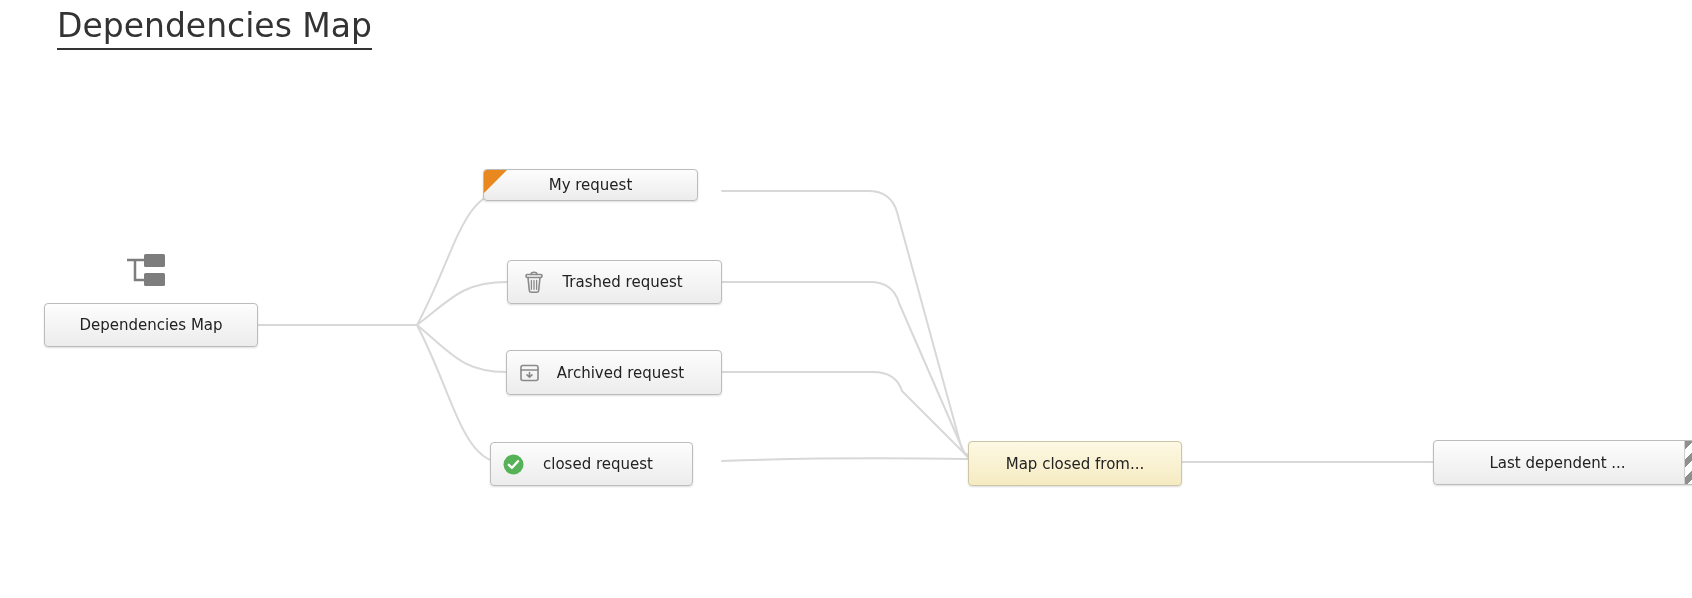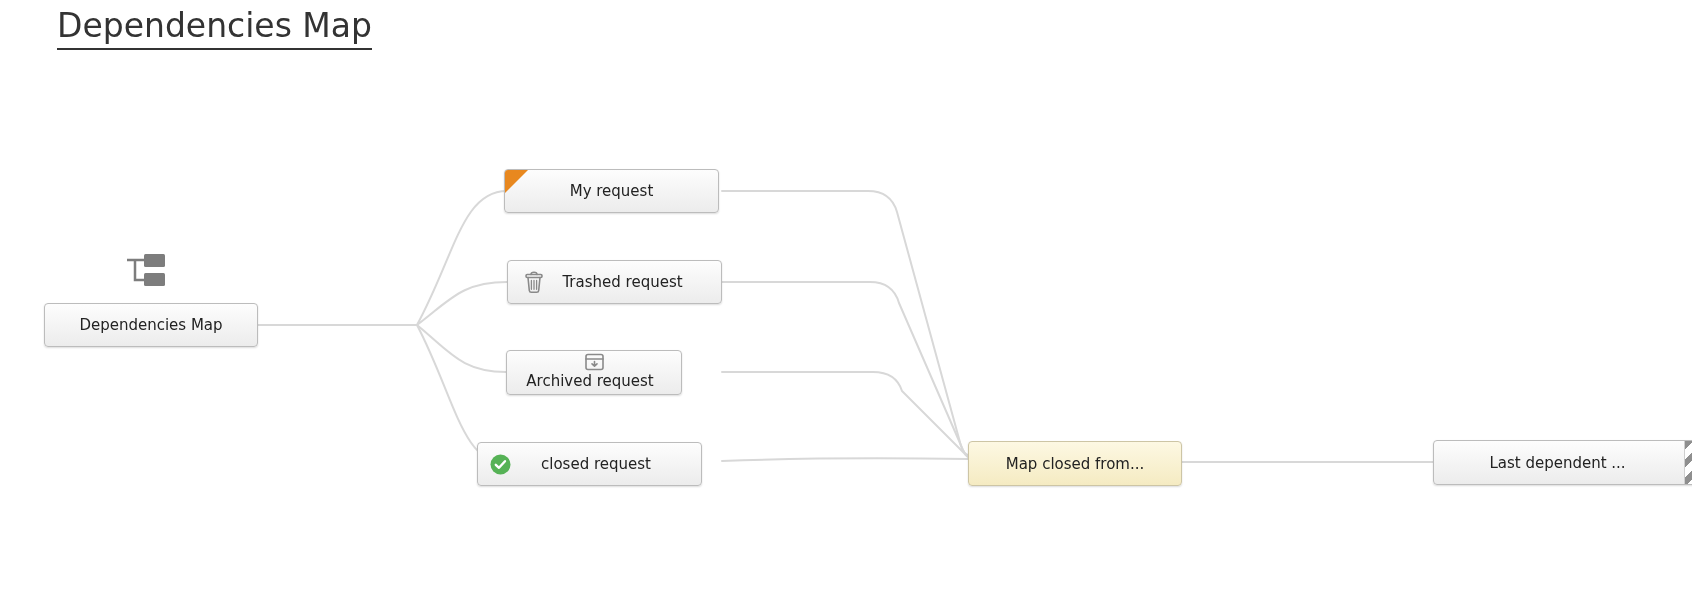--- a/index.html
+++ b/index.html
@@ -67,24 +67,24 @@
     width: 19px;
     background: repeating-linear-gradient(135deg, #8f8f8f 0px, #8f8f8f 6px, #ffffff 6px, #ffffff 13px);
     border-left: 1px solid #cfcfcf;
   }
   .tree-icon-wrap {
     position: absolute;
     left: 124px; top: 251px;
     width: 44px; height: 38px;
   }
   #node-root        { left: 44px;   top: 303px; width: 214px; height: 44px; }
-  #node-my          { left: 504px;  top: 169px; width: 215px; height: 44px; }
+  #node-my          { left: 483px;  top: 169px; width: 215px; height: 32px; }
   #node-trashed     { left: 507px;  top: 260px; width: 215px; height: 44px; padding-left: 16px; }
-  #node-archived    { left: 506px;  top: 350px; width: 176px; height: 45px; flex-direction: column; }
-  #node-closed      { left: 477px;  top: 442px; width: 225px; height: 44px; }
+  #node-archived    { left: 506px;  top: 350px; width: 216px; height: 45px; }
+  #node-closed      { left: 490px;  top: 442px; width: 203px; height: 44px; }
   #node-map-opened  { left: 968px;  top: 441px; width: 214px; height: 45px; }
   #node-last-dep    { left: 1433px; top: 440px; width: 271px; height: 45px; }
   #node-last-dep .label { padding-right: 22px; }
 </style>
 </head>
 <body>
 
 <h1 class="page-title">Dependencies Map</h1>
 
 <svg class="edges" viewBox="0 0 1692 598" xmlns="http://www.w3.org/2000/svg" aria-hidden="true">

